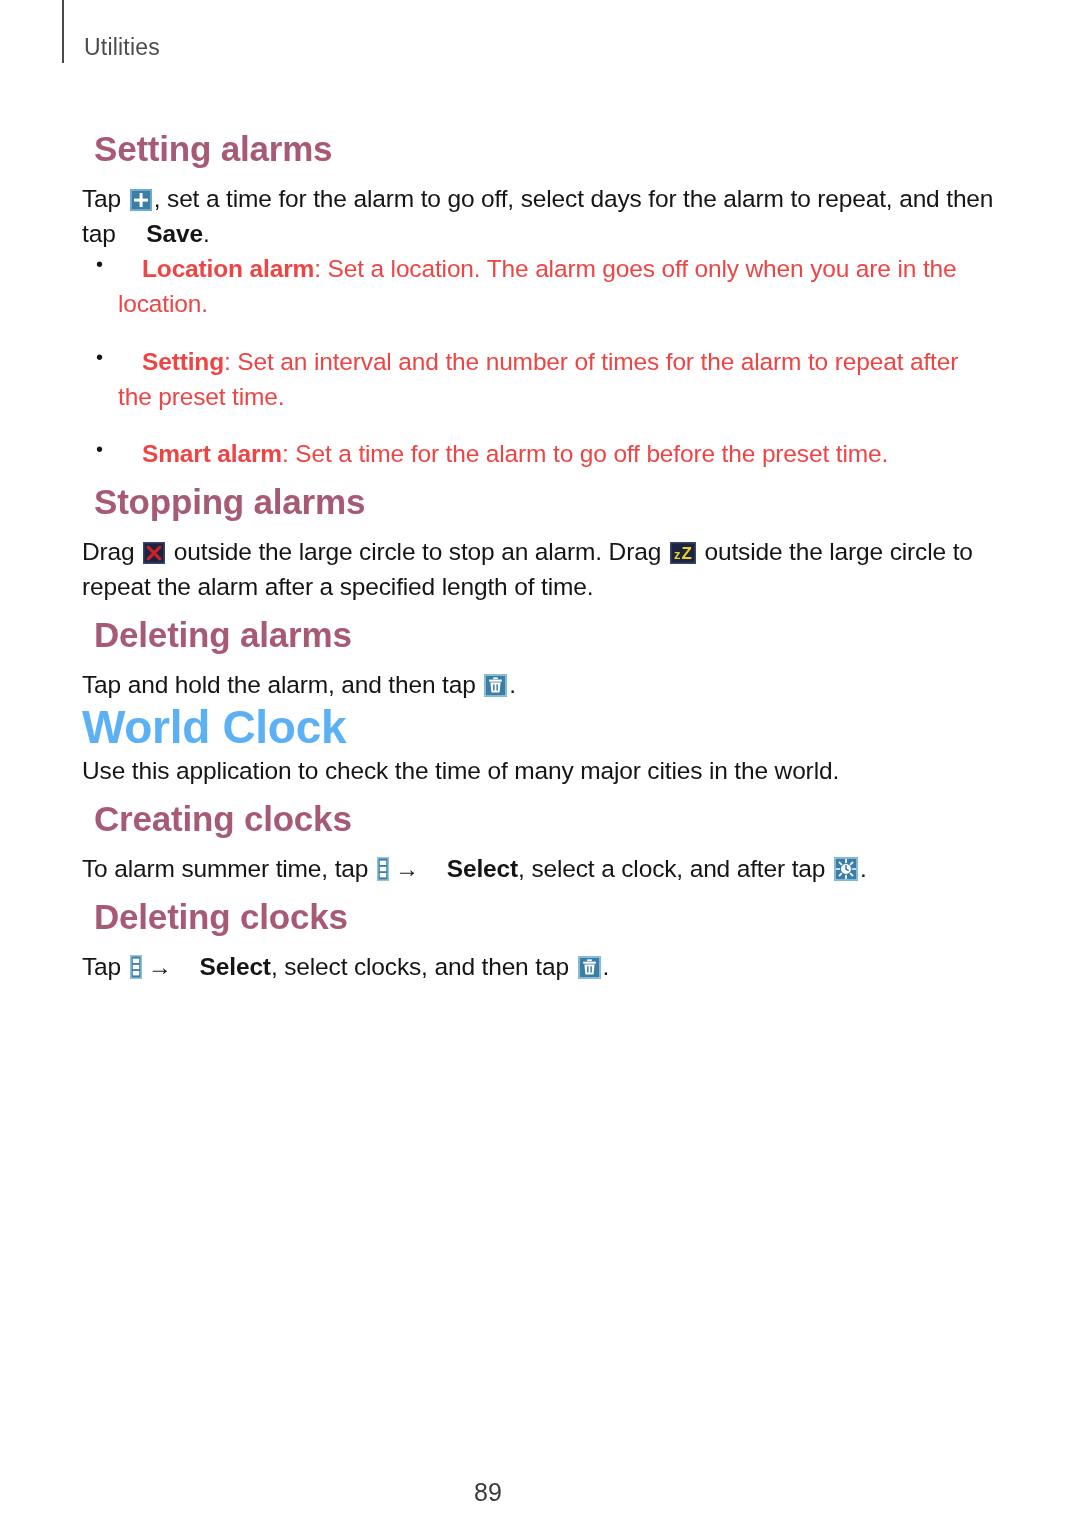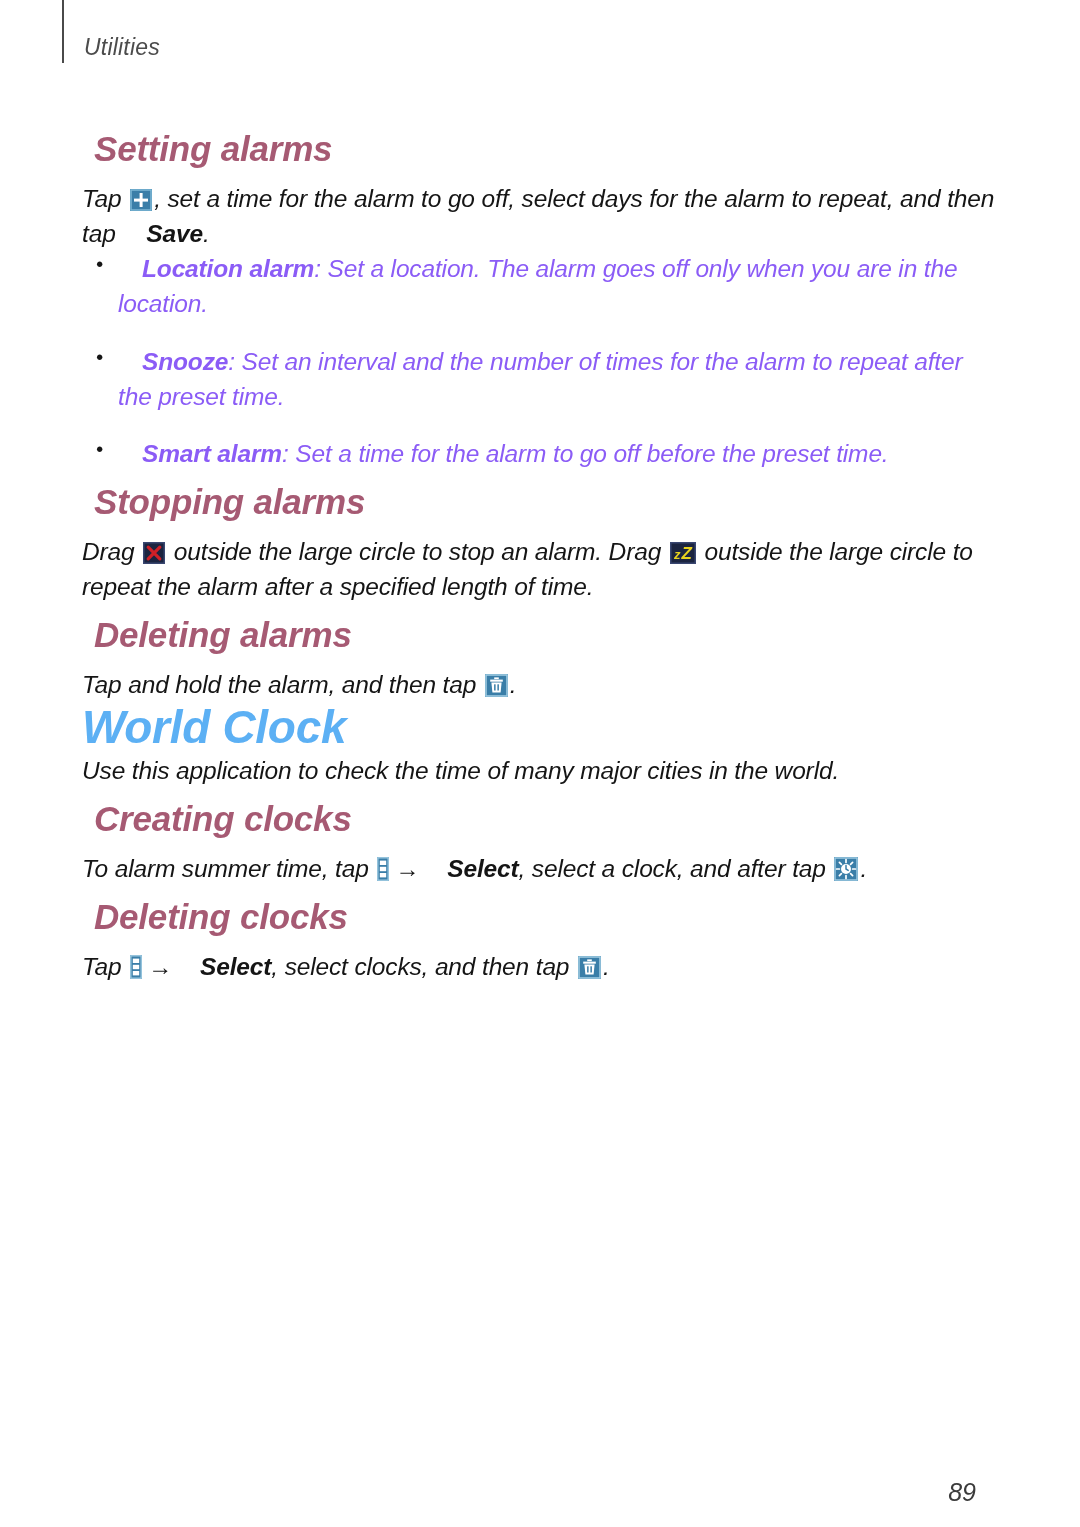--- a/index.html
+++ b/index.html
@@ -15,21 +15,20 @@
     color: #161616;
     overflow: hidden;
   }
 
   
   .page {
     position: relative;
     width: 976px;
     height: 1527px;
     box-sizing: border-box;
-    font-style: italic;
   }
   .edge-rule {
     position: absolute;
     left: 62px;
     top: 0;
     width: 2px;
     height: 63px;
     background: #4a4a4a;
   }
   .running-head {
@@ -80,21 +79,21 @@
     list-style: none;
     margin: 0;
     padding: 0;
   }
   ul.bullets li {
     position: relative;
     padding-left: 36px;
     font-size: 24.5px;
     line-height: 1.44;
     letter-spacing: -0.15px;
-    color: #8b5cf6;
+    color: #ef4444;
   }
   ul.bullets li::before {
     content: "\2022";
     position: absolute;
     left: 14px;
     top: -1px;
     font-size: 20px;
     color: #151515;
   }
 
@@ -121,21 +120,21 @@
     position: relative;
     margin: 0 2px;
   }
   .icn svg { display: block; }
 
   .pagenum {
     position: absolute;
     left: 0;
     right: 0;
     top: 1478px;
-    text-align: right;
+    text-align: center;
     font-size: 25px;
     color: #3b3b3b;
   }
 
   .arrow { padding: 0 4px; font-size: 24px; }
 </style>
 </head>
 <body>
 
 <div class="page">
@@ -152,21 +151,21 @@
       <span>Tap </span><span class="icn"><svg width="22" height="22" viewBox="0 0 22 22">
           <rect x="0" y="0" width="22" height="22" fill="#3a7ea8"></rect>
           <rect x="1" y="1" width="20" height="20" fill="none" stroke="#7fb9d6" stroke-width="1.5"></rect>
           <rect x="9.6" y="4" width="3" height="14" fill="#ffffff"></rect>
           <rect x="4" y="9.6" width="14" height="3" fill="#ffffff"></rect>
         </svg></span><span>, set a time for the alarm to go off, select days for the alarm to repeat, and then tap </span><b>Save</b><span>.</span>
     </p>
 
     <ul class="bullets blk-bullets">
       <li><b>Location alarm</b><span>: Set a location. The alarm goes off only when you are in the location.</span></li>
-      <li><b>Snooze</b><span>: Set an interval and the number of times for the alarm to repeat after the preset time.</span></li>
+      <li><b>Setting</b><span>: Set an interval and the number of times for the alarm to repeat after the preset time.</span></li>
       <li><b>Smart alarm</b><span>: Set a time for the alarm to go off before the preset time.</span></li>
     </ul>
 
     <h2 class="sec blk-stopping-head">Stopping alarms</h2>
 
     <p class="body blk-stopping-body">
       <span>Drag </span><span class="icn"><svg width="22" height="22" viewBox="0 0 22 22">
           <rect x="0" y="0" width="22" height="22" fill="#1b2440"></rect>
           <rect x="0.75" y="0.75" width="20.5" height="20.5" fill="none" stroke="#394670" stroke-width="1.5"></rect>
           <path d="M5.2 5.2 L16.8 16.8 M16.8 5.2 L5.2 16.8" stroke="#cf2027" stroke-width="3.2" stroke-linecap="round"></path>

